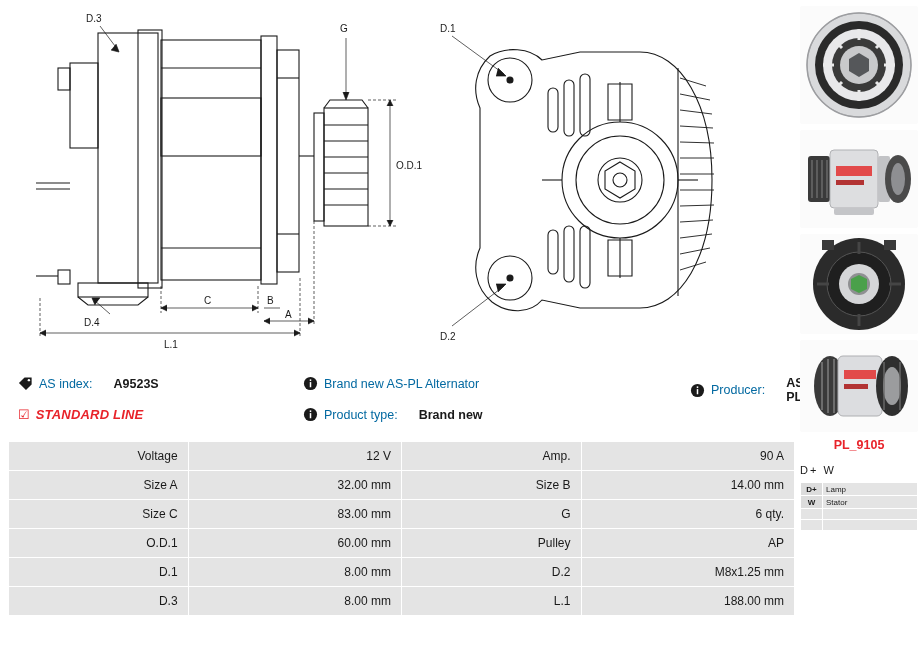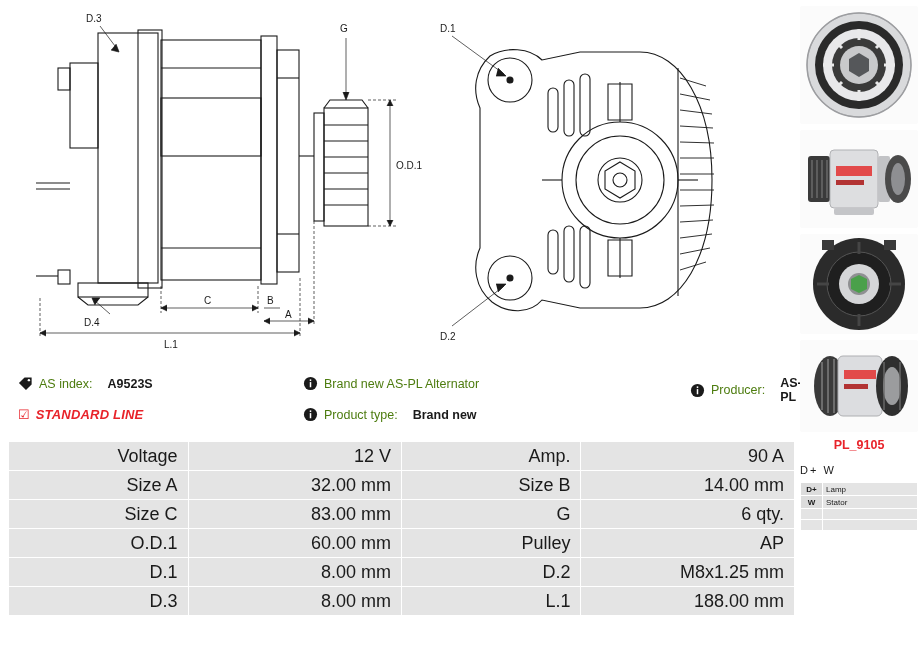--- a/index.html
+++ b/index.html
@@ -15,31 +15,31 @@
   .page { position: relative; width: 923px; height: 648px; }
 
   
   .drawings { position:absolute; left:0; top:0; width:795px; height:355px; }
   .dwg { position:absolute; }
   .dwg svg { display:block; }
 
   
   .info { position:absolute; left:0; top:360px; width:800px; height:78px; }
   .info-row { position:absolute; display:flex; align-items:center; font-size:12.5px; }
-  .info-label { color:#4d7c0f; }
-  .info-strong { font-weight:bold; margin-left:15px; }
+  .info-label { color:#0369a1; }
+  .info-strong { font-weight:bold; margin-left:21px; }
   .ico { width:15px; height:15px; margin-right:6px; display:inline-block; flex:0 0 auto; }
 
   .standard-line { color:#e8232a; font-weight:bold; font-size:13px; letter-spacing:.2px;font-style:italic; }
   .chk { color:#e8232a; font-size:13px; margin-right:6px; }
 
   
   table.specs {
     position:absolute; left:8px; top:441px; width:787px;
-    border-collapse:collapse; font-size:18px;
+    border-collapse:collapse; font-size:12px;
   }
   table.specs td {
     border:1px solid #ffffff;
     height:29px;
     padding:0 10px;
     background:#e4e4e4;
   }
   td.k { text-align:right; width:180px; background:#e0e0e0; }
   td.v { text-align:right; width:214px; background:#eaeaea; }
   td.blank { background:#e4e4e4; }

